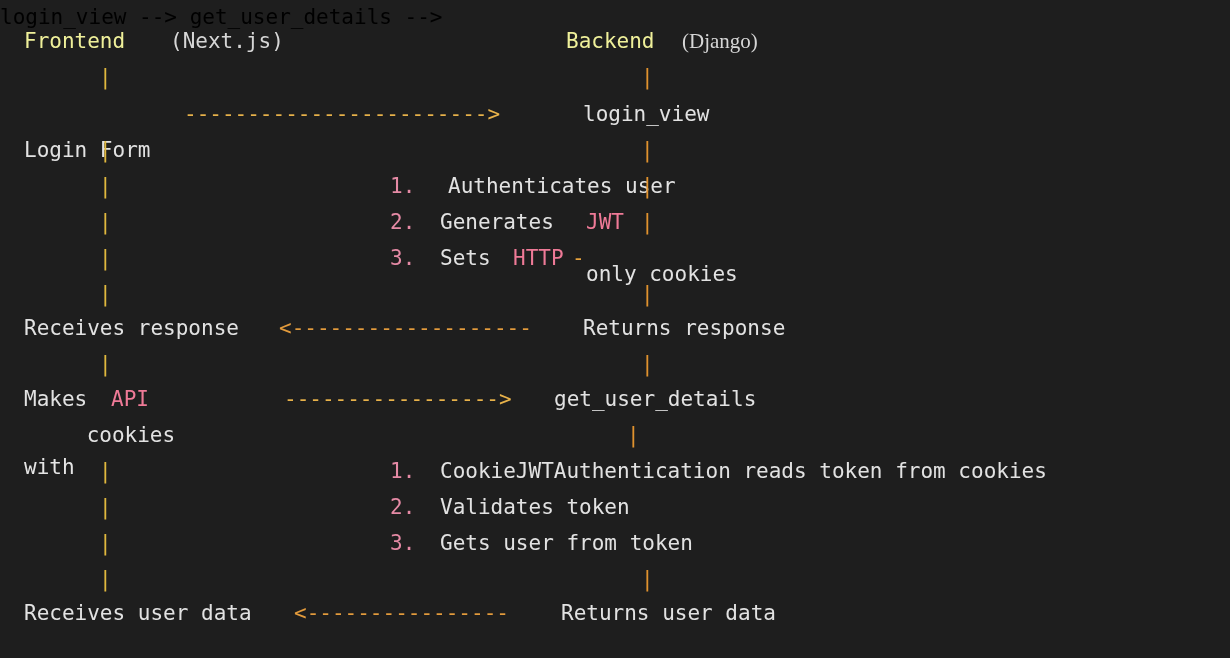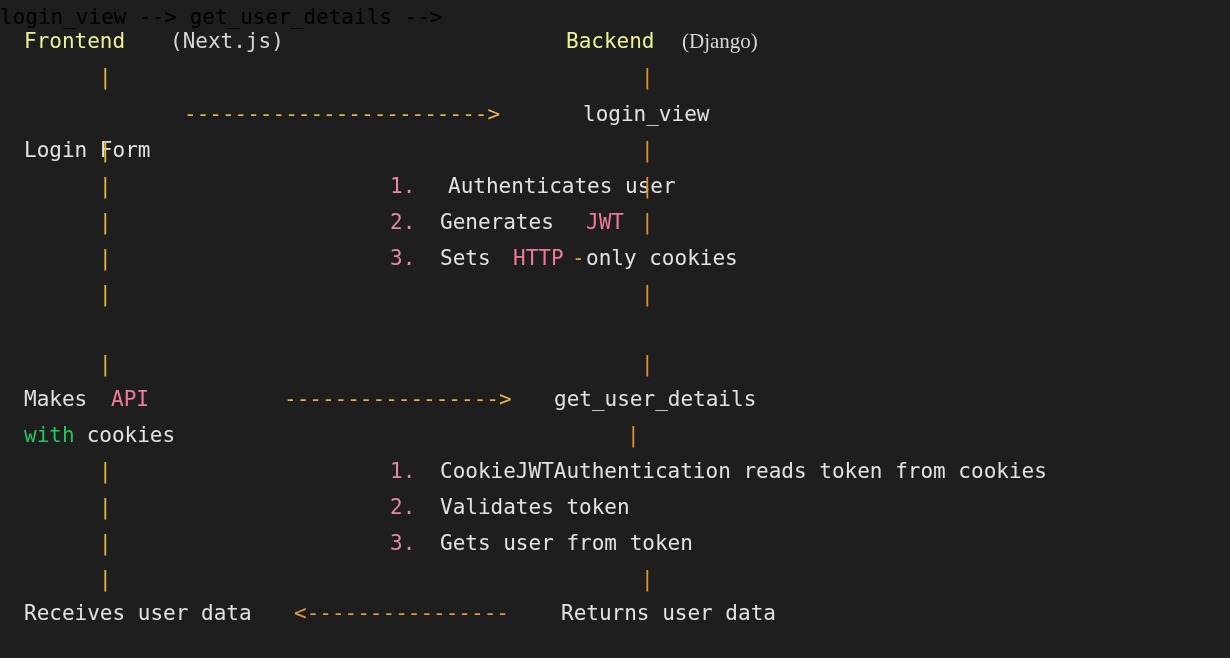--- a/index.html
+++ b/index.html
@@ -30,21 +30,21 @@
   .cell {
     position: absolute;
     white-space: pre;
     top: 0;
   }
   .c-gray    { color: #e2e2e2; }
   .c-head    { color: #eff09a; }
   .c-paren   { color: #d6d6d6; }
   .c-num     { color: #e58aa5; }
   .c-pink    { color: #ef7a97; }
-  .c-blue    { color: #22c55e; }
+  .c-blue    { color: #e5e5e5; margin-top: 32px; }
   .c-arrowL  { color: #e8b24a; }
   .c-arrowR  { color: #e39b3c; }
   .c-pipeL   { color: #e0b83e; }
   .c-pipeR   { color: #e0922e; }
   .c-dashpk  { color: #e8a33d; }
 </style>
 </head>
 <body>
 
 <div id="screen">
@@ -93,30 +93,35 @@
     <span class="cell c-pipeR" style="left:641px;">|</span>
   </div>
 
   
   <div class="row" style="top:241px;">
     <span class="cell c-pipeL" style="left:99px;">|</span>
     <span class="cell c-num" style="left:390px;">3.</span>
     <span class="cell c-gray" style="left:440px;">Sets </span>
     <span class="cell c-pink" style="left:513px;">HTTP</span>
     <span class="cell c-dashpk" style="left:572px;">-</span>
-    <span class="cell c-gray" style="left:586px;">only cookies</span>
+    <span class="cell c-gray" style="left:586px;margin-top:16px;">only cookies</span>
   </div>
 
   
   <div class="row" style="top:277px;">
     <span class="cell c-pipeL" style="left:99px;">|</span>
     <span class="cell c-pipeR" style="left:641px;">|</span>
   </div>
 
   
+  <div class="row" style="top:311px;">
+    <span class="cell c-gray" style="left:24px;">Receives response</span>
+    <span class="cell c-arrowR" style="left:279px;">&lt;-------------------</span>
+    <span class="cell c-gray" style="left:583px;">Returns response</span>
+  </div>
 
   
   <div class="row" style="top:347px;">
     <span class="cell c-pipeL" style="left:99px;">|</span>
     <span class="cell c-pipeR" style="left:641px;">|</span>
   </div>
 
    get_user_details --&gt;
   <div class="row" style="top:382px;">
     <span class="cell c-gray" style="left:24px;">Makes </span>

